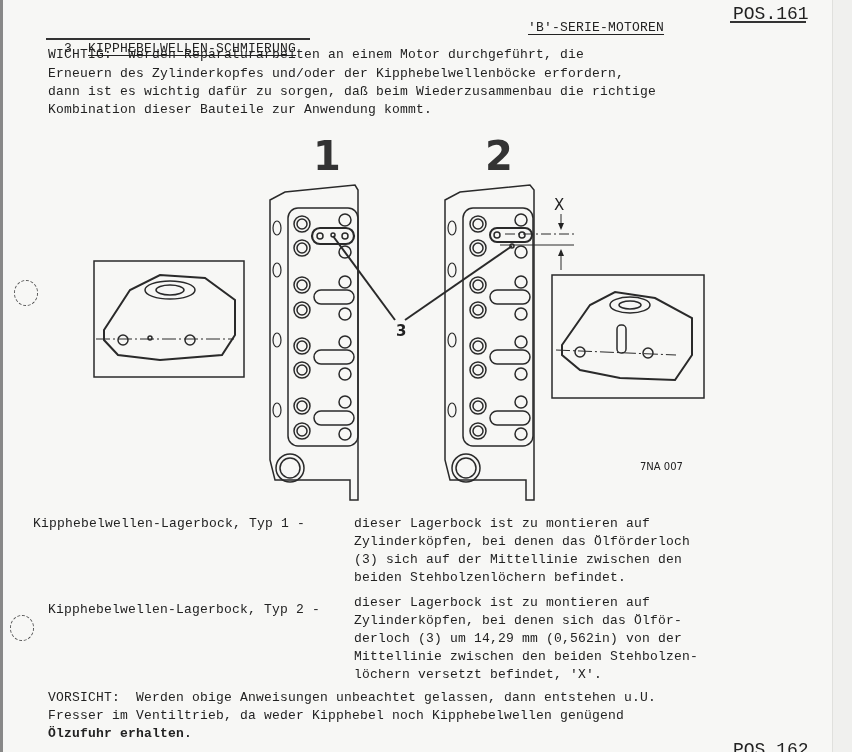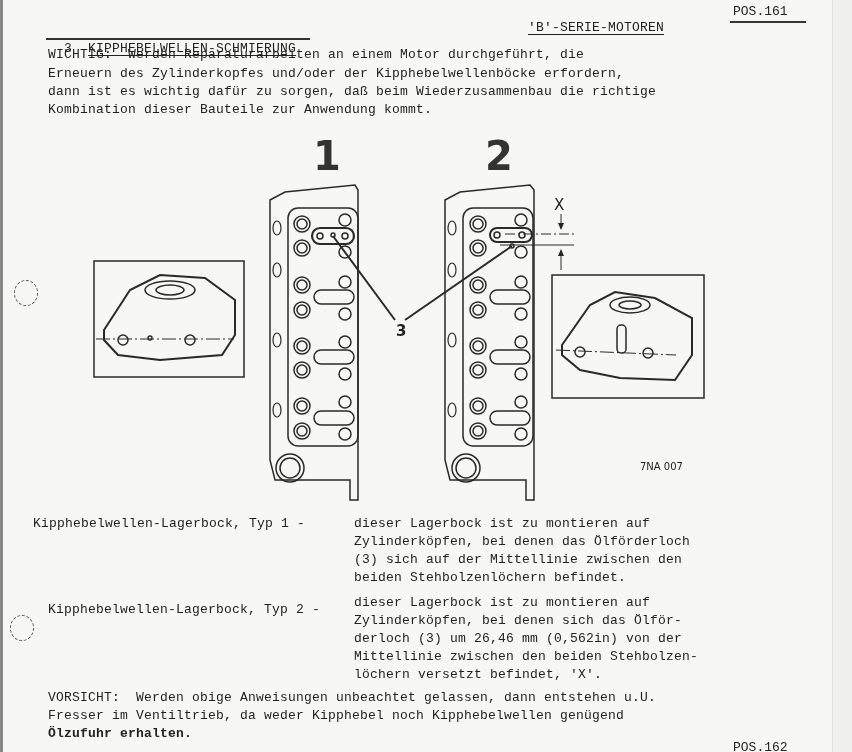--- a/index.html
+++ b/index.html
@@ -2,21 +2,21 @@
 <html><head>
 <meta charset="utf-8">
 <style>
   html,body{margin:0;padding:0;}
   body{width:852px;height:752px;overflow:hidden;background:#f7f7f5;position:relative;
        font-family:"Liberation Mono","DejaVu Sans Mono",monospace;color:#222;}
   .leftedge{position:absolute;left:0;top:0;width:3px;height:752px;background:#888;}
   .rightedge{position:absolute;left:832px;top:0;width:20px;height:752px;background:#f0f0ee;border-left:1px solid #e0e0dd;}
   .t{position:absolute;font-size:13px;line-height:19px;white-space:pre;letter-spacing:0.2px;}
   .u{text-decoration:underline;text-underline-offset:3px;}
-  .pos{position:absolute;font-size:13px;}
+  .pos{position:absolute;font-size:18px;}
   .posline{position:absolute;height:1.5px;background:#333;}
   .fig{position:absolute;}
   .punch{position:absolute;border-radius:50%;border:1px dashed #555;}
 </style>
 </head>
 <body>
 
 <div class="leftedge"></div>
 <div class="rightedge"></div>
 <div class="punch" style="left:14px;top:280px;width:22px;height:24px;"></div>
@@ -173,21 +173,21 @@
   <div class="t" style="left:33px;top:514px;">Kipphebelwellen-Lagerbock, Typ 1 -</div>
   <div class="t" style="left:354px;top:514px;">dieser Lagerbock ist zu montieren auf</div>
   <div class="t" style="left:354px;top:532px;">Zylinderköpfen, bei denen das Ölförderloch</div>
   <div class="t" style="left:354px;top:550px;">(3) sich auf der Mittellinie zwischen den</div>
   <div class="t" style="left:354px;top:568px;">beiden Stehbolzenlöchern befindet.</div>
 </div>
 <div>
   <div class="t" style="left:48px;top:600px;">Kipphebelwellen-Lagerbock, Typ 2 -</div>
   <div class="t" style="left:354px;top:593px;">dieser Lagerbock ist zu montieren auf</div>
   <div class="t" style="left:354px;top:611px;">Zylinderköpfen, bei denen sich das Ölför-</div>
-  <div class="t" style="left:354px;top:629px;">derloch (3) um 26,46 mm (0,562in) von der</div>
+  <div class="t" style="left:354px;top:629px;">derloch (3) um 14,29 mm (0,562in) von der</div>
   <div class="t" style="left:354px;top:647px;">Mittellinie zwischen den beiden Stehbolzen-</div>
   <div class="t" style="left:354px;top:665px;">löchern versetzt befindet, 'X'.</div>
 </div>
 
 <div>
   <div class="t" style="left:48px;top:688px;">VORSICHT:  Werden obige Anweisungen unbeachtet gelassen, dann entstehen u.U.</div>
   <div class="t" style="left:48px;top:706px;">Fresser im Ventiltrieb, da weder Kipphebel noch Kipphebelwellen genügend</div>
   <div class="t" style="left:48px;top:724px;font-weight:bold;">Ölzufuhr erhalten.</div>
 </div>
 

